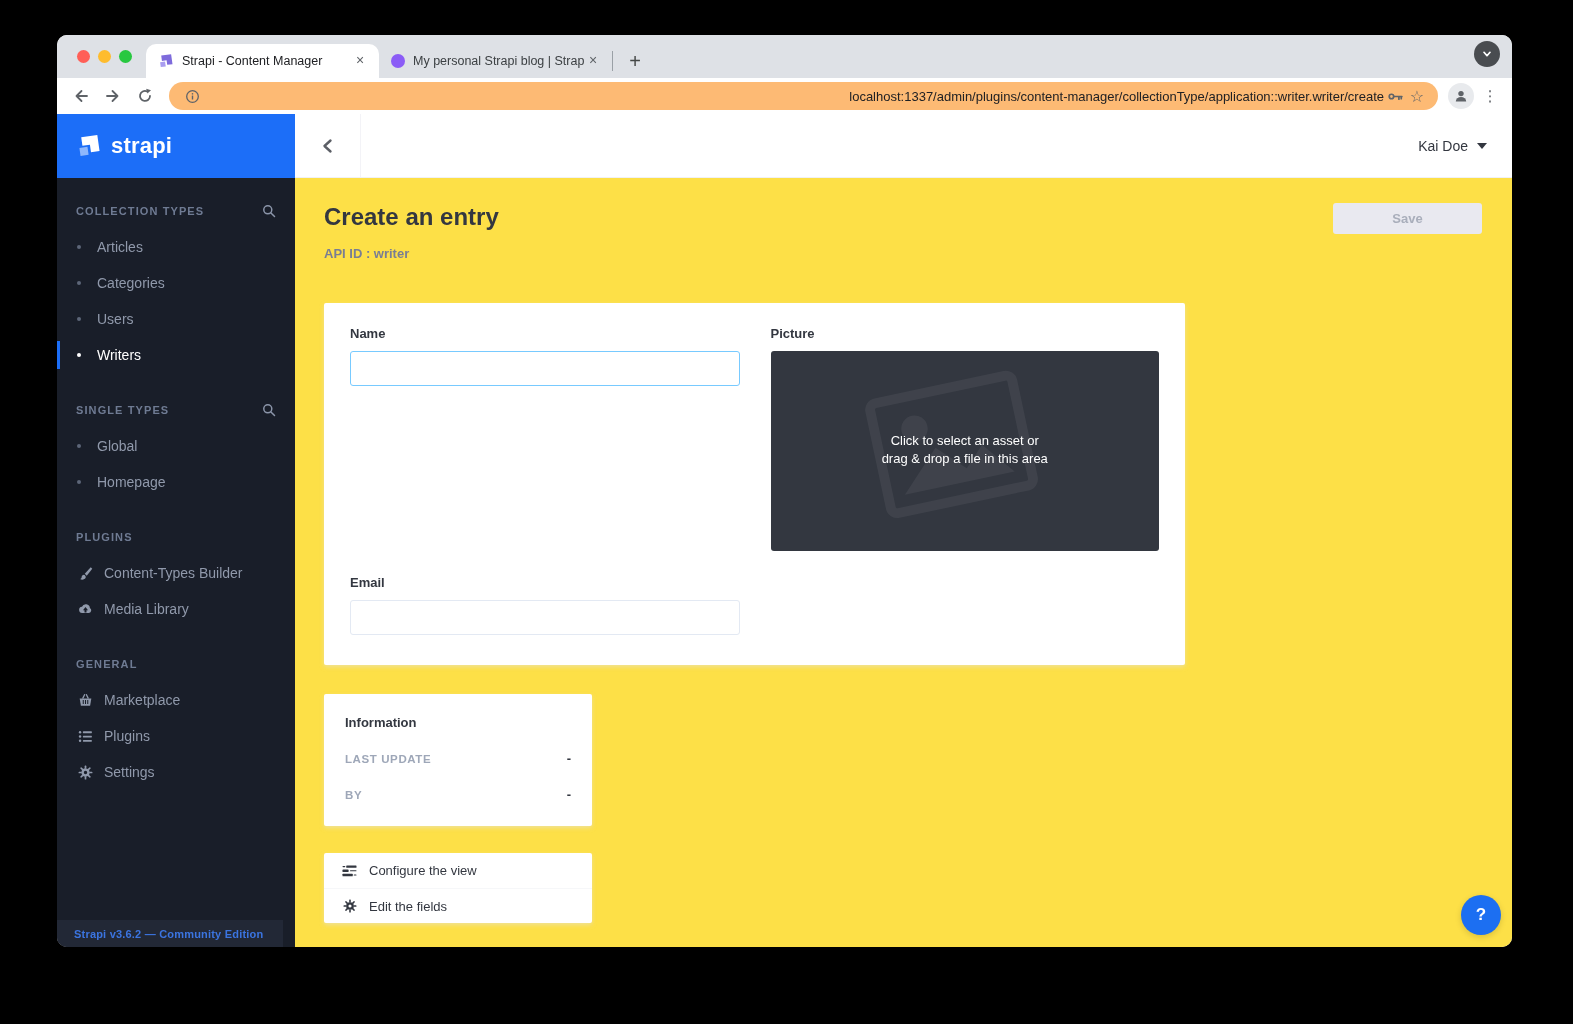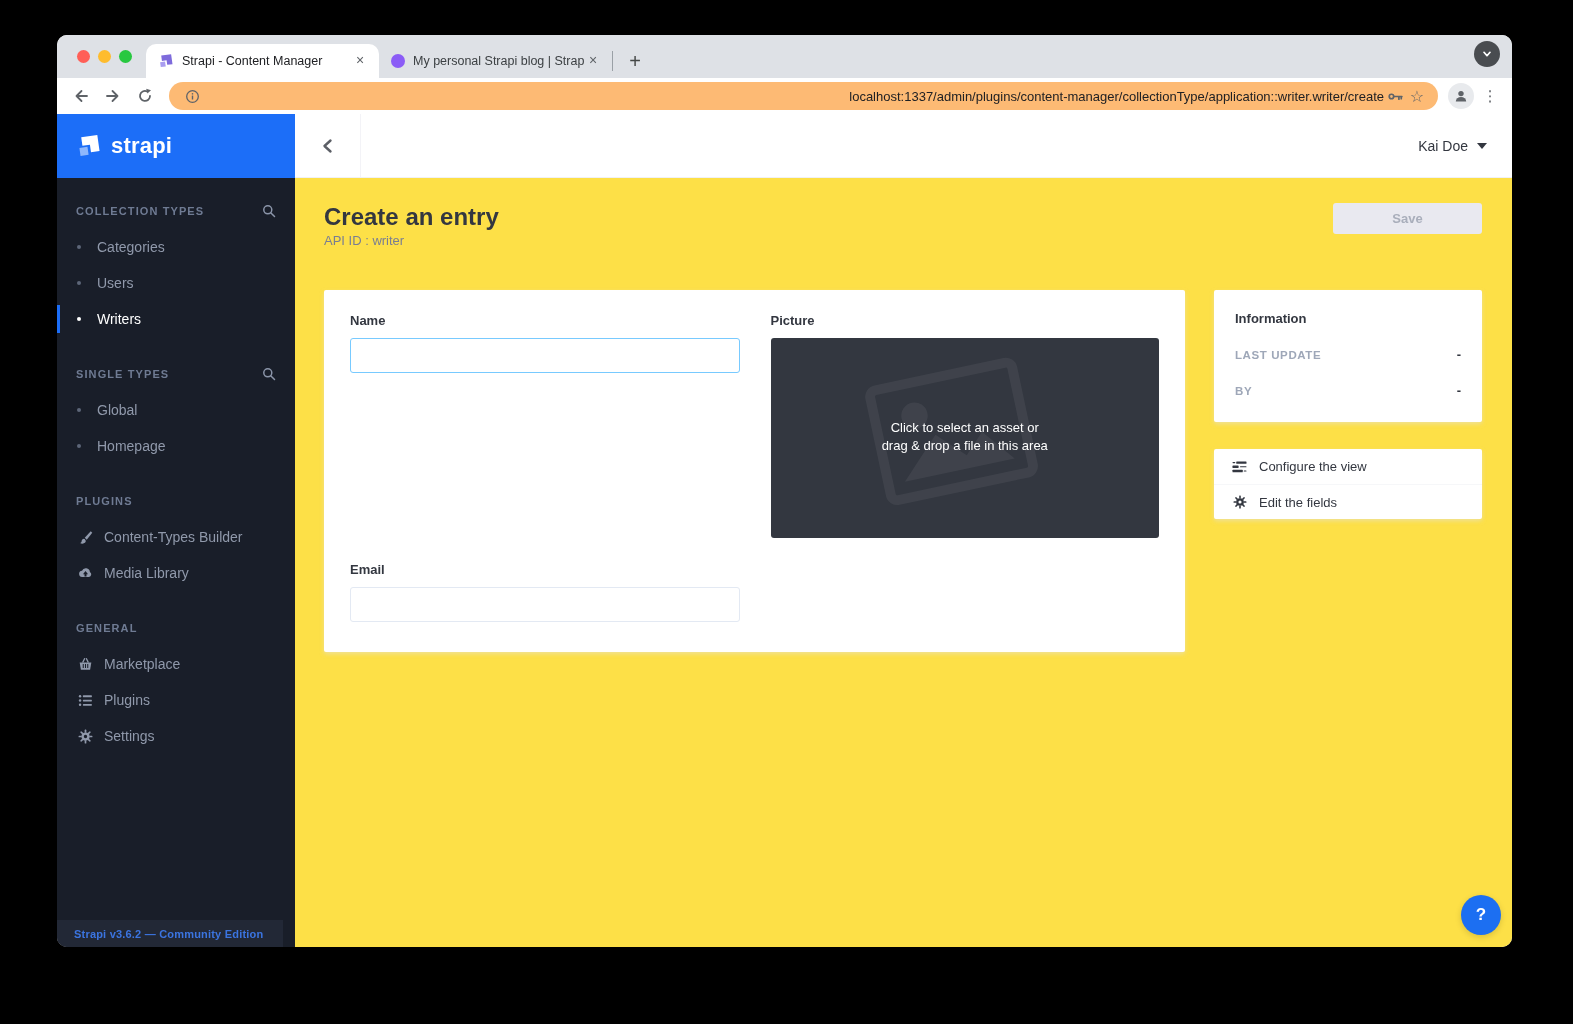--- a/index.html
+++ b/index.html
@@ -54,24 +54,24 @@
   .main { flex:1; display:flex; flex-direction:column; min-width:0; }
   .topbar { height:64px; background:#fff; display:flex; align-items:center; border-bottom:1px solid #f0f1f5; }
   .back-btn { width:66px; height:100%; display:flex; align-items:center; justify-content:center; border-right:1px solid #f3f3f7; color:#5c5f66; cursor:pointer; }
   .topbar-spacer { flex:1; }
   .user-menu { display:flex; align-items:center; gap:9px; padding-right:25px; cursor:pointer; }
   .user-name { font-size:14px; color:#333740; }
   .caret-down { width:0; height:0; border-left:5px solid transparent; border-right:5px solid transparent; border-top:6px solid #333740; }
 
   .content { flex:1; position:relative; background:#fde047; padding:0 30px 0 29px; overflow:hidden; }
   .page-title { margin-top:25px; font-size:24px; font-weight:bold; color:#333740; }
-  .page-subtitle { margin-top:2px; font-size:13px; color:#797e93; }
+  .page-subtitle { margin-top:15px; font-size:13px; color:#797e93;font-weight:bold; }
   .save-btn { position:absolute; top:25px; right:30px; width:149px; height:31px; background:#e9e9f0; border:none; border-radius:3px; font-size:13px; font-weight:bold; color:#a9aebb; font-family:"Liberation Sans", sans-serif; }
 
-  .body-row { display:flex; margin-top:42px; gap:29px; }
+  .body-row { display:flex; margin-top:42px; gap:29px;flex-direction:column; }
   .card { background:#fff; border-radius:2px; box-shadow:0 2px 4px rgba(227,227,231,.5); }
   .form-card { width:861px; height:362px; padding:23px 26px; display:flex; gap:31px; }
   .col-left { width:390px; }
   .col-right { width:389px; }
   .field-label { font-size:13px; font-weight:bold; color:#333740; margin-bottom:10px; }
   .text-input { width:100%; height:35px; border:1px solid #e3e9f3; border-radius:3px; padding:0 10px; font-size:13px; color:#333740; font-family:"Liberation Sans", sans-serif; outline:none; }
   .text-input.focused { border-color:#78caff; }
   .email-group { margin-top:189px; }
   .dropzone { position:relative; width:100%; height:200px; background:#333740; border-radius:3px; overflow:hidden; cursor:pointer; }
   .dz-ghost { position:absolute; left:50%; top:50%; transform:translate(-58%,-55%) rotate(-12deg); }
@@ -199,20 +199,24 @@
           <div class="nav-section">
             <div class="sec-head">
               <span class="sec-label">COLLECTION TYPES</span>
               <svg class="sec-search" viewBox="0 0 15 15">
                   <circle cx="6.2" cy="6.2" r="4.3" fill="none" stroke="currentColor" stroke-width="1.6"></circle>
                   <line x1="9.6" y1="9.6" x2="13.4" y2="13.4" stroke="currentColor" stroke-width="1.6" stroke-linecap="round"></line>
                 </svg>
             </div>
             <div class="nav-item">
                 <span class="bullet"></span>
+                <span>Articles</span>
+              </div>
+            <div class="nav-item">
+                <span class="bullet"></span>
                 <span>Categories</span>
               </div>
             <div class="nav-item">
                 <span class="bullet"></span>
                 <span>Users</span>
               </div>
             <div class="nav-item active">
                 <span class="bullet"></span>
                 <span>Writers</span>
               </div>

